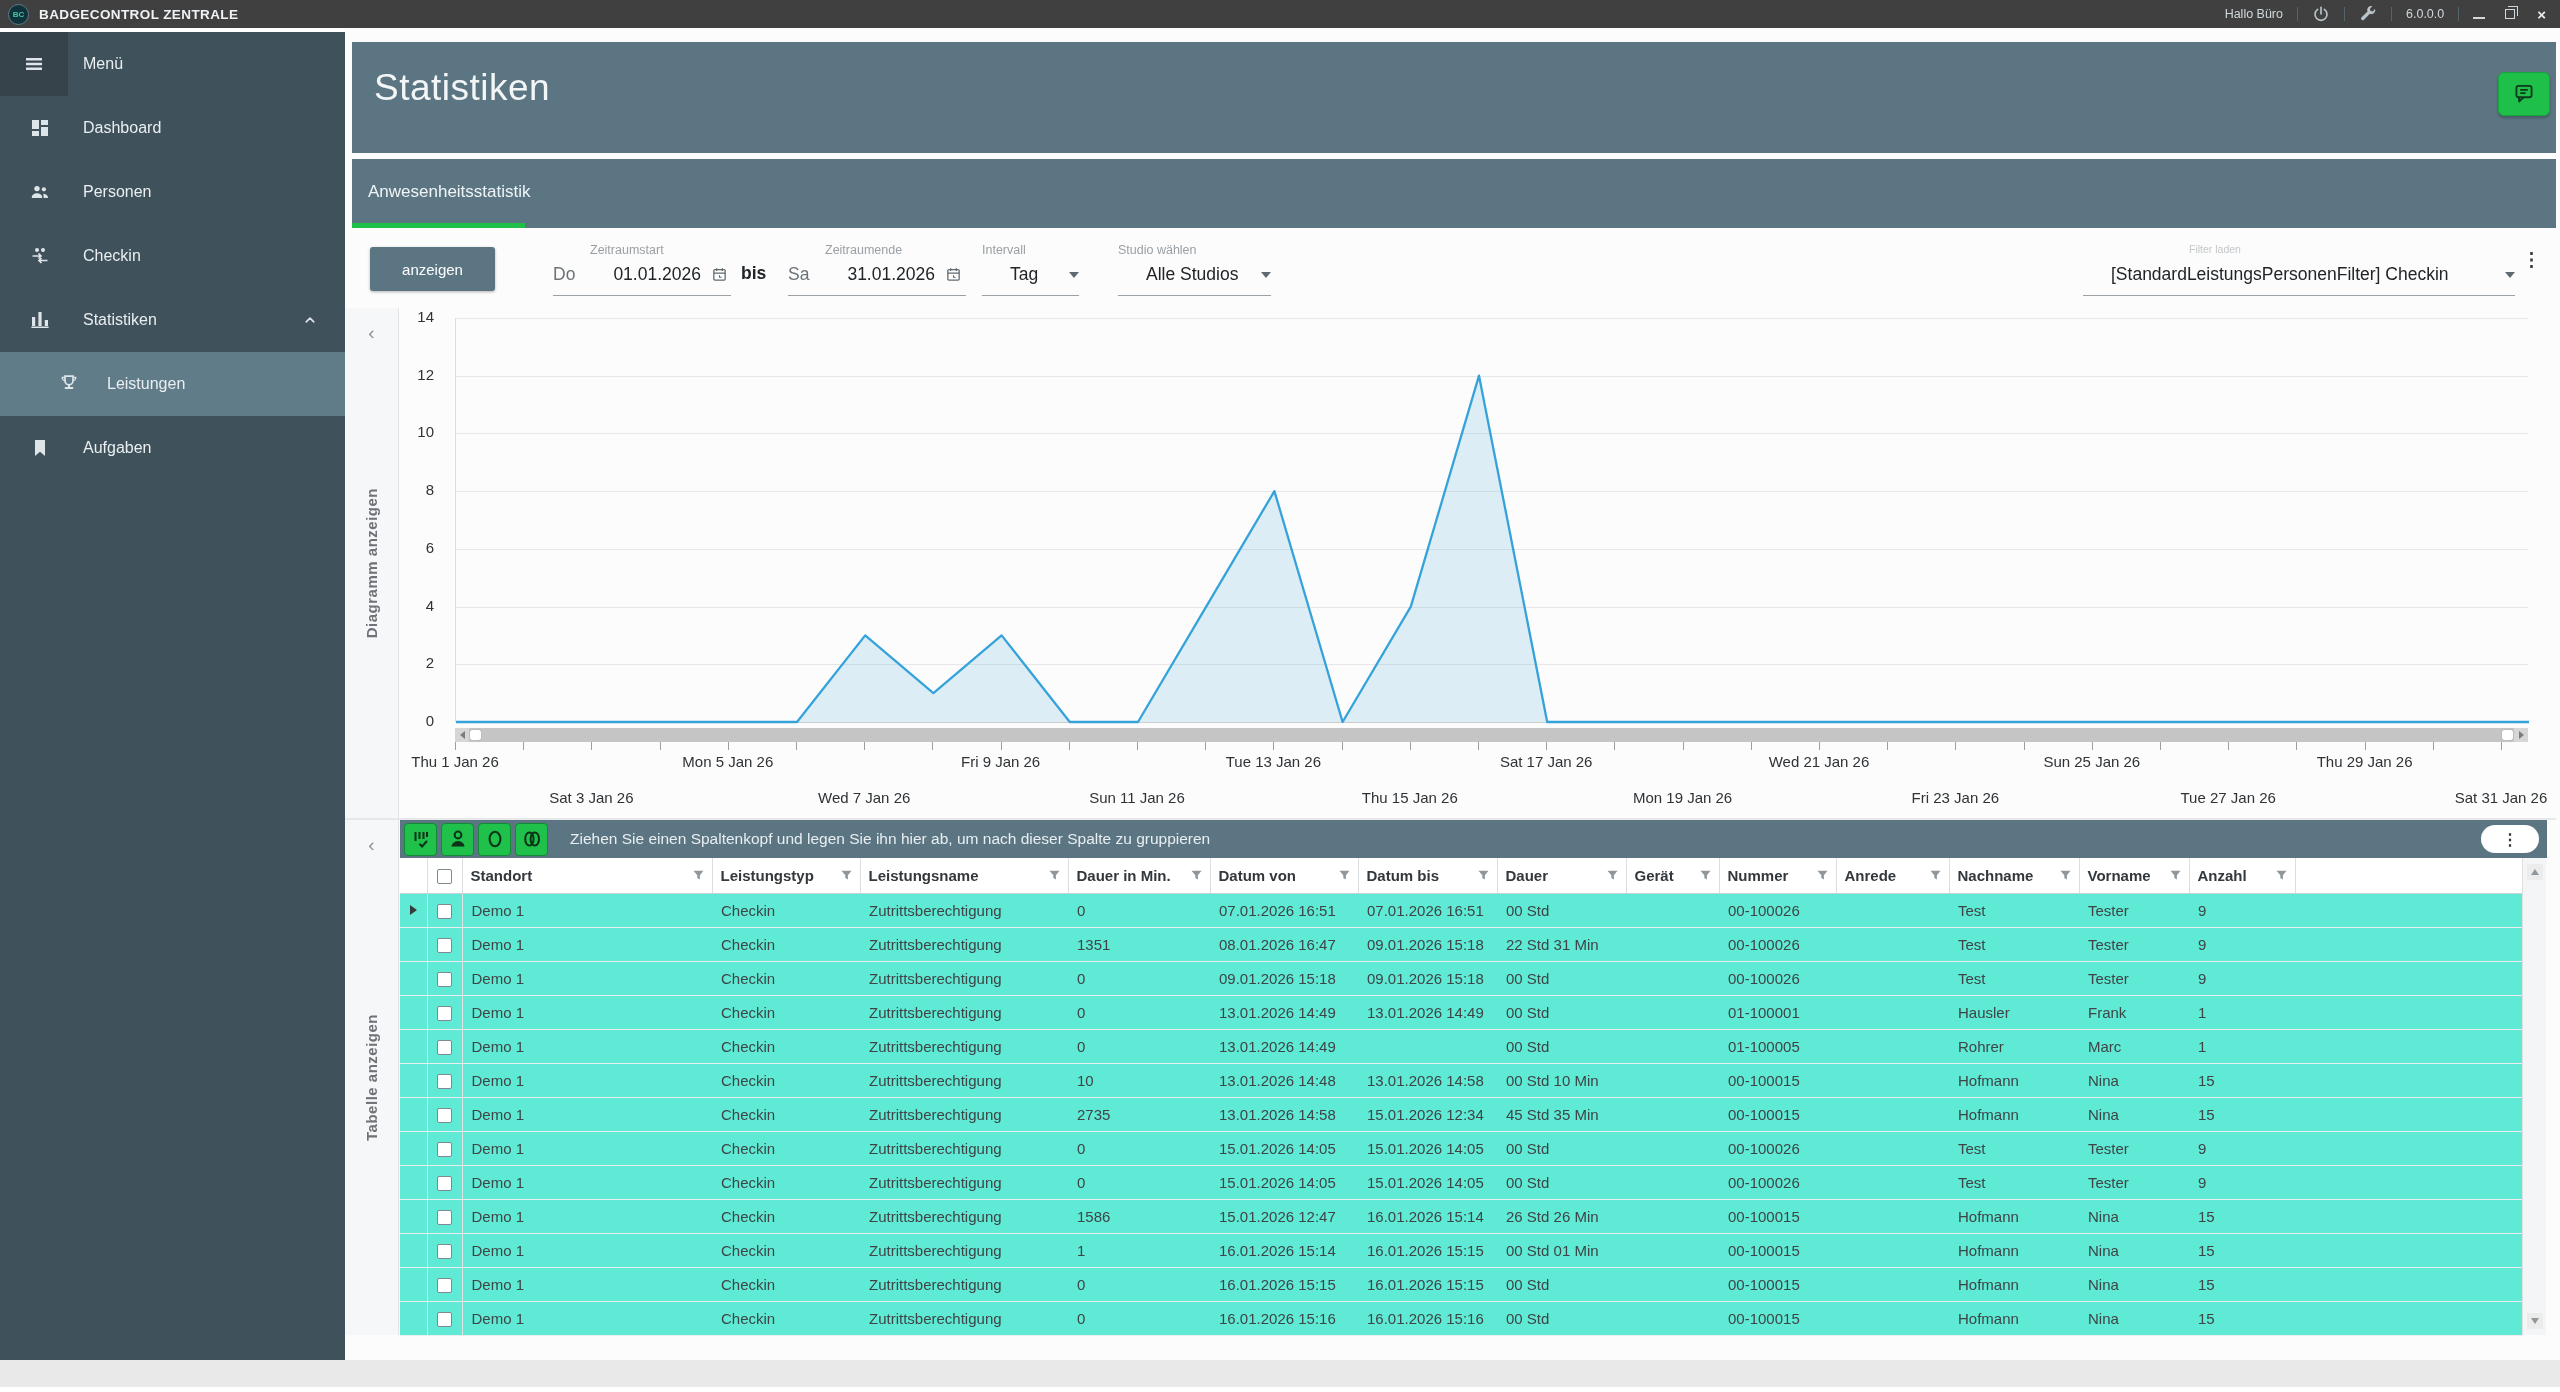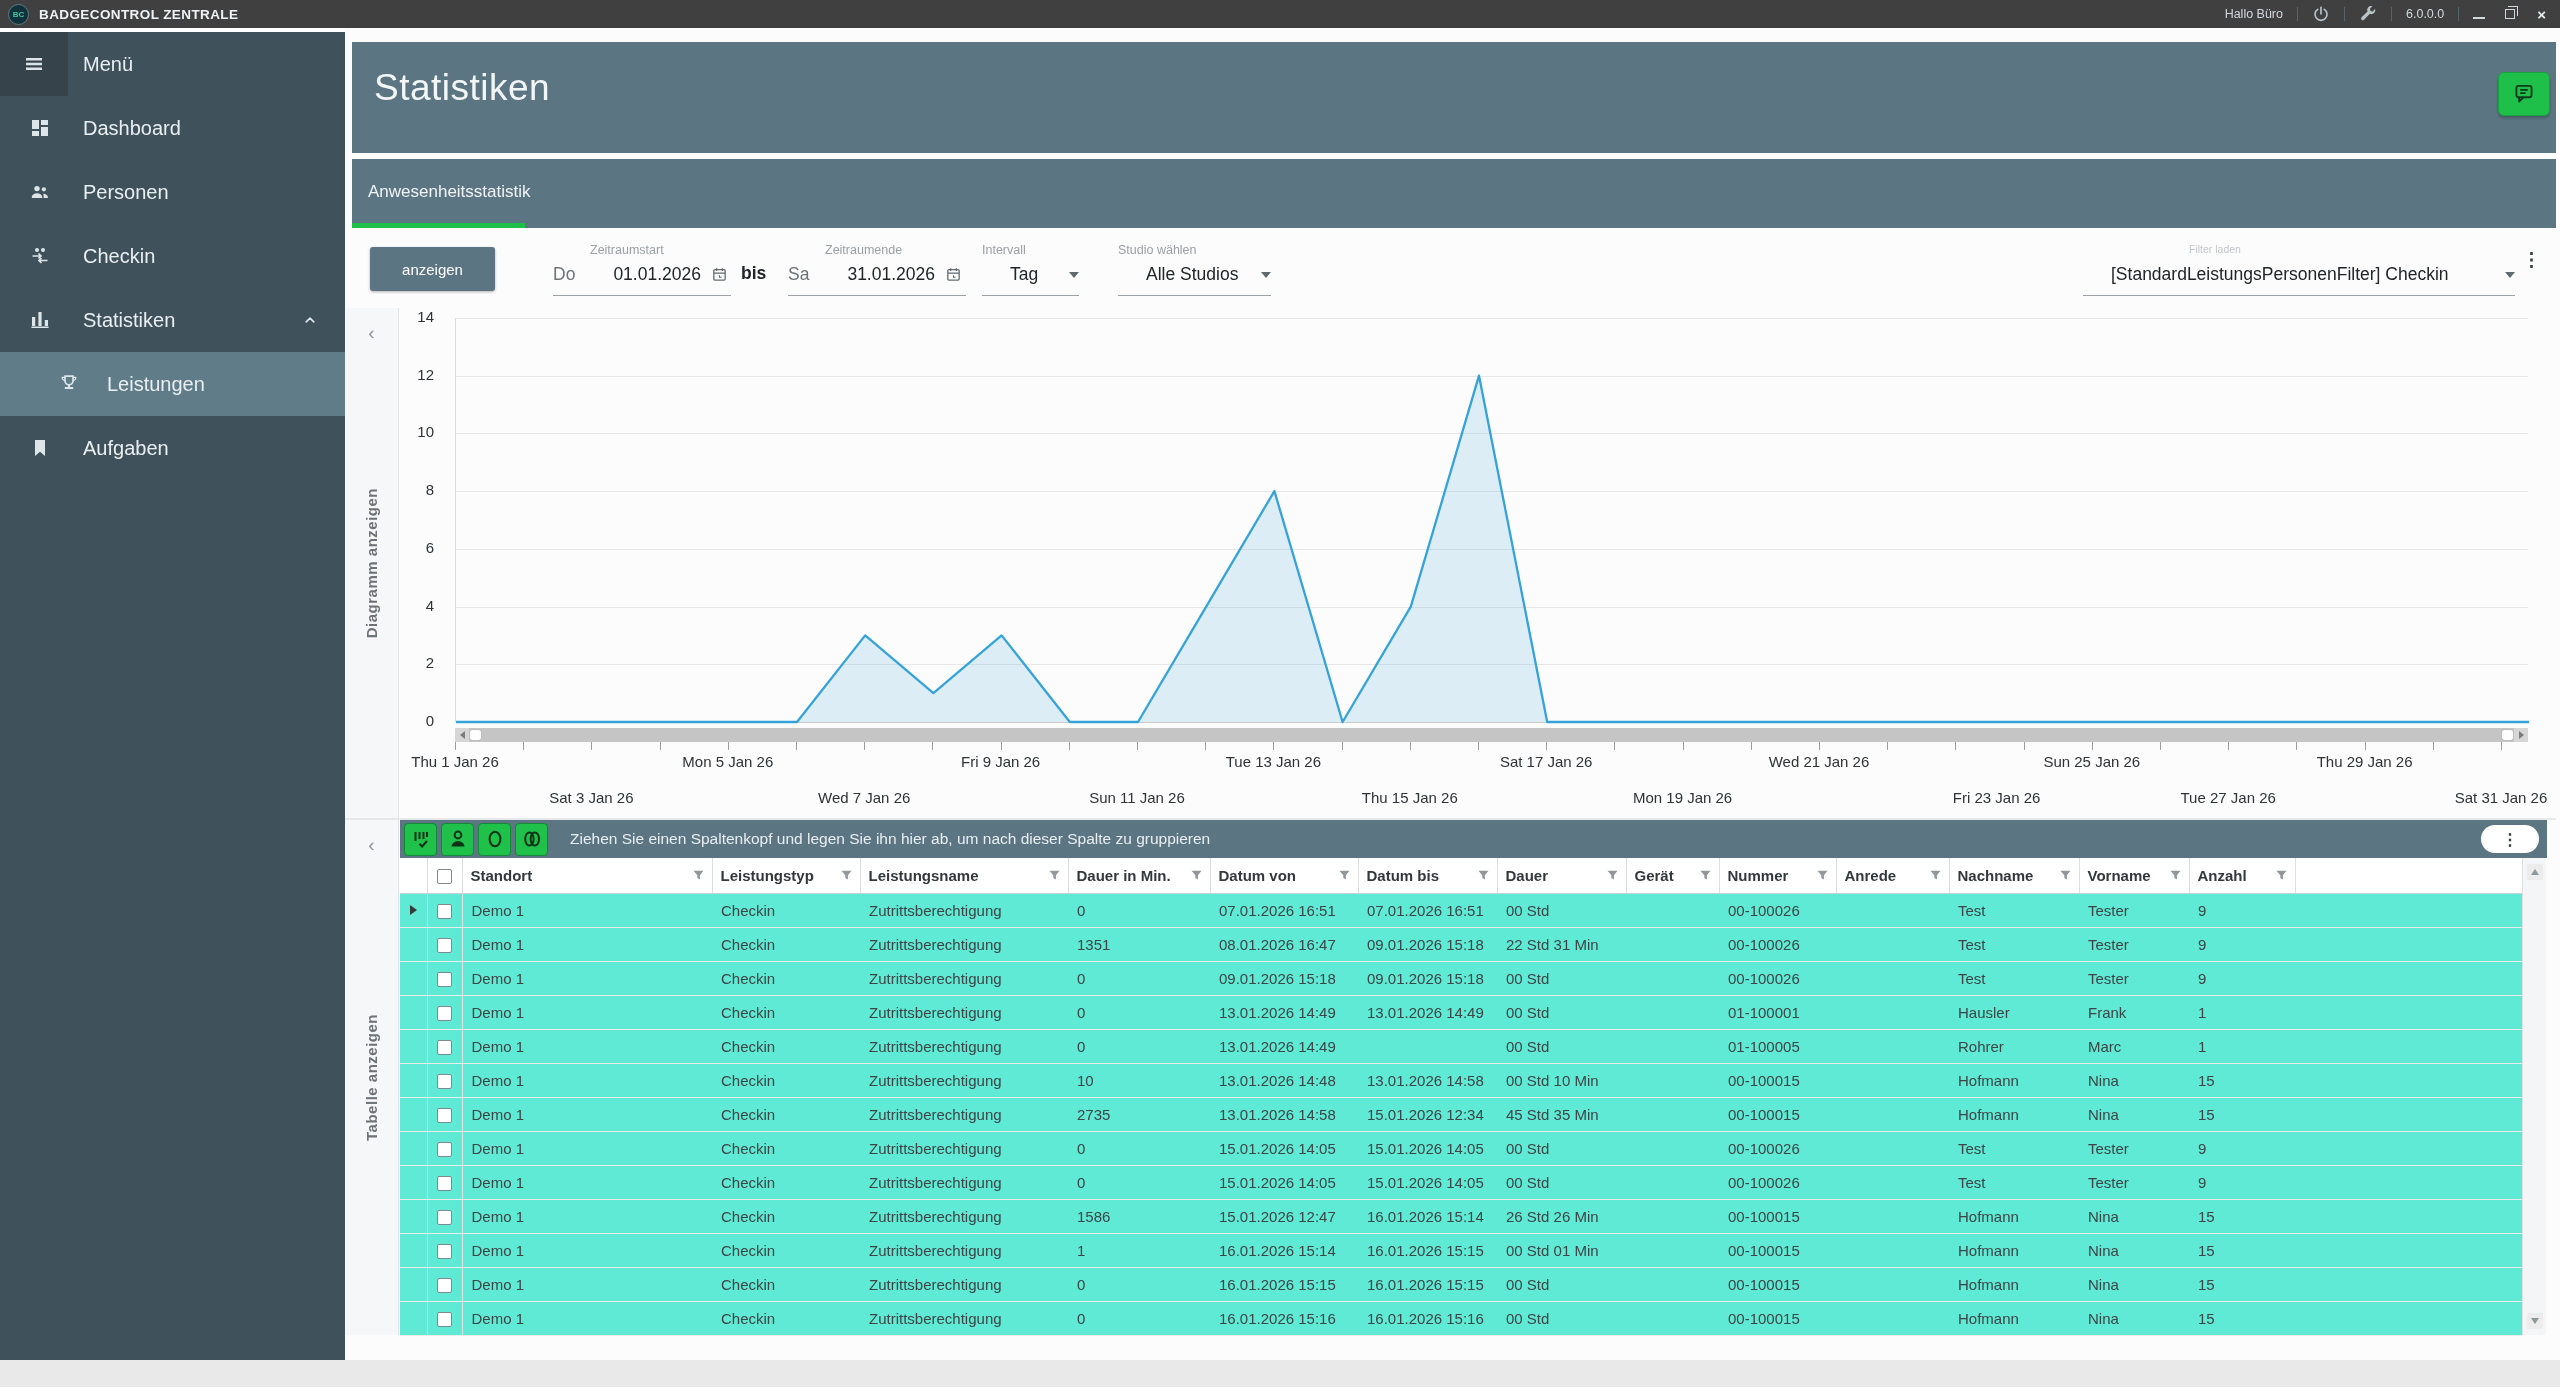--- a/index.html
+++ b/index.html
@@ -20,21 +20,21 @@
   .tb-icon { color:#b7c3c9; display:flex; align-items:center; cursor:default; }
   .tb-min { width:12px; height:2px; background:#cfd8dc; margin-top:8px; }
   .tb-restore { width:10px; height:10px; border:1.5px solid #cfd8dc; position:relative; }
   .tb-restore::before { content:""; position:absolute; left:2px; top:-4px; width:9px; height:9px; border:1.5px solid #cfd8dc; border-left:none; border-bottom:none; }
   .tb-close { font-size:15px; font-weight:bold; color:#e8eef1; line-height:1; }
 
   
   .sidebar { position:absolute; left:0; top:32px; width:345px; height:1328px; background:#3f515a; }
   .side-item { position:relative; height:64px; display:flex; align-items:center; color:#e9eef1; cursor:pointer; }
   .side-icon { position:absolute; left:28px; display:flex; align-items:center; color:#dde5e9; }
-  .side-label { margin-left:83px; font-size:20px; }
+  .side-label { margin-left:83px; font-size:16px; }
   .side-item.menu-row .side-icon { left:0; top:0; width:68px; height:100%; background:#36434b; justify-content:center; }
   .side-item.child .side-icon { left:57px; }
   .side-item.child .side-label { margin-left:107px; }
   .side-item.selected { background:#607c89; }
   .side-chev { position:absolute; right:26px; color:#dde5e9; display:flex; }
 
   
   .content-bg { position:absolute; left:345px; top:28px; width:2215px; height:1332px; background:#fcfcfc; }
   .hdr-block { position:absolute; left:352px; top:42px; width:2204px; height:111px; background:#5b7582; }
   .page-title { position:absolute; left:22px; top:25px; font-size:37px; font-weight:300; color:#f3f6f7; letter-spacing:.5px; }
@@ -381,21 +381,21 @@
       <span style="left: 51.4px; top: 36px;">Sat 3 Jan 26</span>
       <span style="left: 187.8px; top: 0px;">Mon 5 Jan 26</span>
       <span style="left: 324.2px; top: 36px;">Wed 7 Jan 26</span>
       <span style="left: 460.6px; top: 0px;">Fri 9 Jan 26</span>
       <span style="left: 597px; top: 36px;">Sun 11 Jan 26</span>
       <span style="left: 733.4px; top: 0px;">Tue 13 Jan 26</span>
       <span style="left: 869.8px; top: 36px;">Thu 15 Jan 26</span>
       <span style="left: 1006.2px; top: 0px;">Sat 17 Jan 26</span>
       <span style="left: 1142.6px; top: 36px;">Mon 19 Jan 26</span>
       <span style="left: 1279px; top: 0px;">Wed 21 Jan 26</span>
-      <span style="left: 1415.4px; top: 36px; text-align: right;">Fri 23 Jan 26</span>
+      <span style="left: 1415.4px; top: 36px;">Fri 23 Jan 26</span>
       <span style="left: 1551.8px; top: 0px;">Sun 25 Jan 26</span>
       <span style="left: 1688.2px; top: 36px;">Tue 27 Jan 26</span>
       <span style="left: 1824.6px; top: 0px;">Thu 29 Jan 26</span>
       <span style="left: 1961px; top: 36px;">Sat 31 Jan 26</span>
     </div>
 
   <div class="divider"></div>
 
   <div class="strip" style="top:820px; height:515px;">
     <div class="chev">‹</div>

